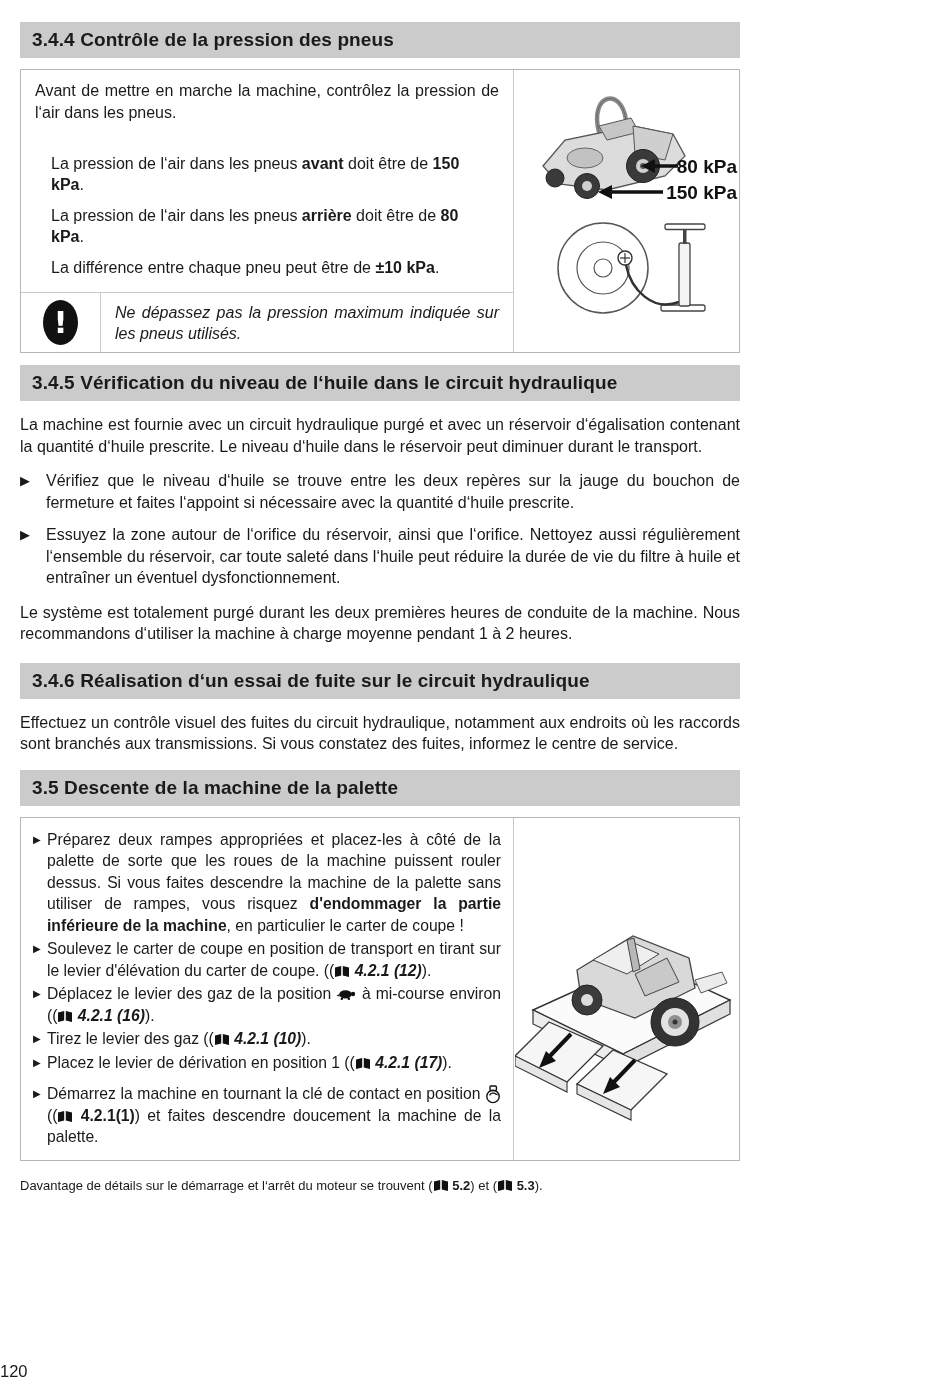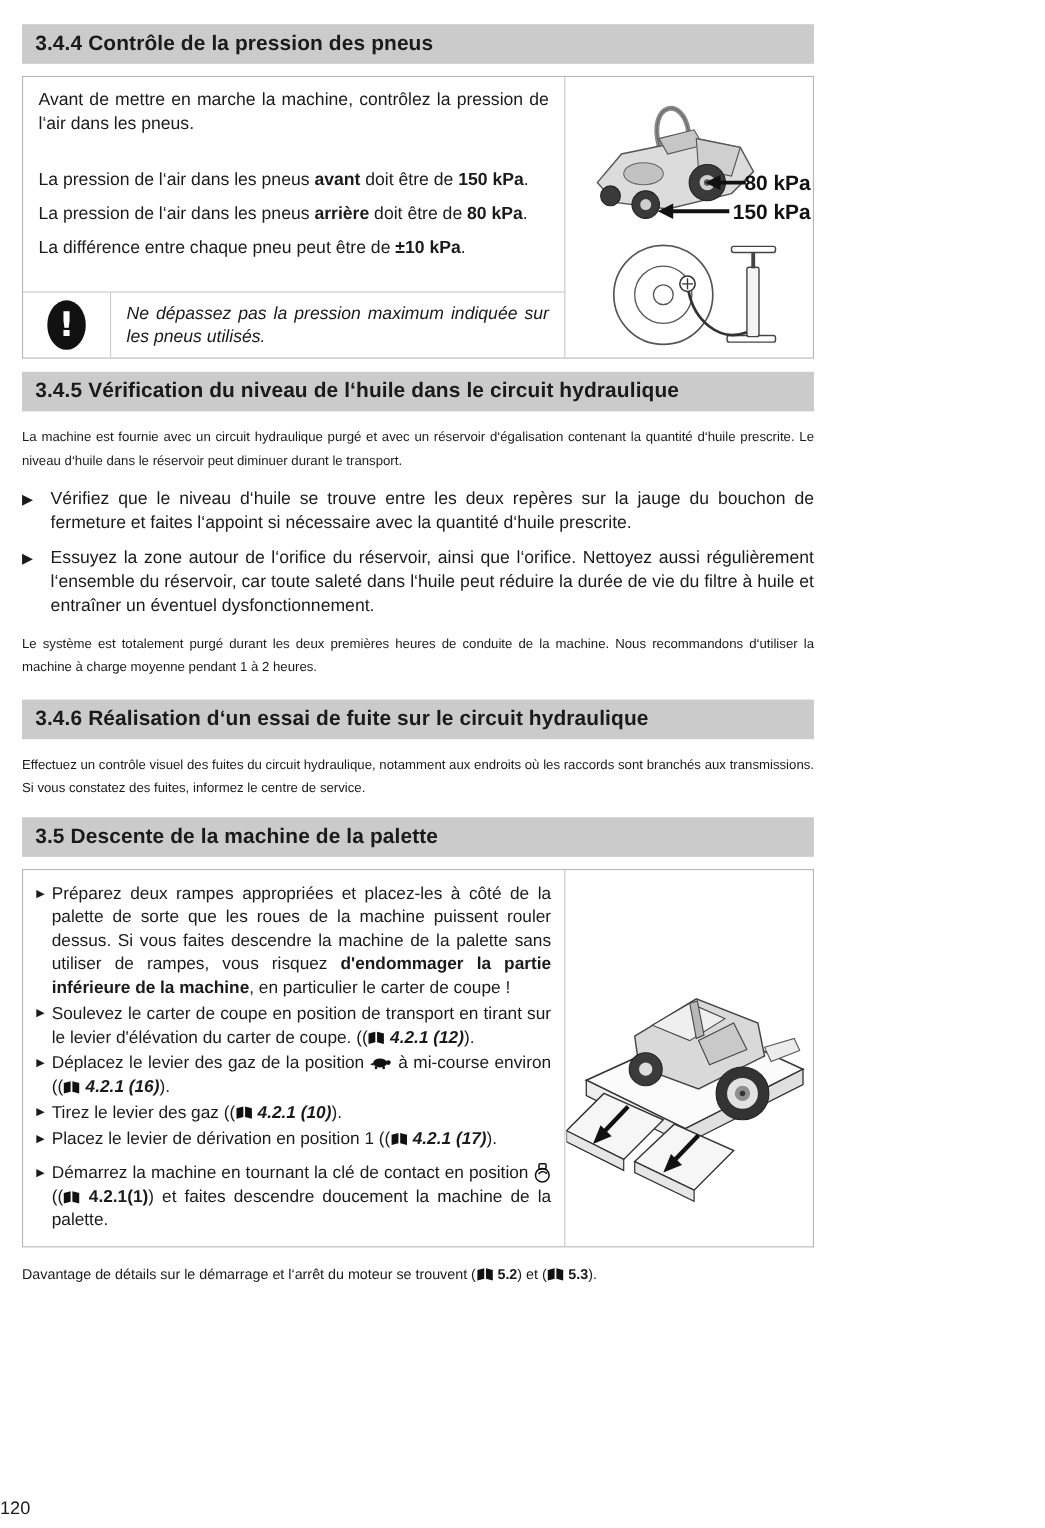--- a/index.html
+++ b/index.html
@@ -10,31 +10,31 @@
     --warning-icon-bg:#111111;
   }
   *{box-sizing:border-box;}
   body{margin:0;background:#ffffff;color:var(--text);
        font-family:"Liberation Sans","DejaVu Sans",sans-serif;}
   .page{position:relative;width:760px;height:1389px;padding:22px 20px 0;background:#fff;overflow:hidden;}
 
   .hbar{background:var(--heading-bg);font-size:19px;font-weight:bold;
         padding:7px 12px 8px;line-height:21px;letter-spacing:.1px;}
 
-  .para{font-size:12px;line-height:21.5px;text-align:justify;margin:13px 0;}
+  .para{font-size:16px;line-height:21.5px;text-align:justify;margin:13px 0;}
 
   
   .box{display:grid;grid-template-columns:1fr 225px;border:1px solid var(--border);margin-top:11px;}
   .box1{grid-template-rows:1fr auto;}
   .b1-text{grid-area:1/1;border-right:1px solid var(--border-light);padding:10px 14px 4px;}
   .b1-fig{grid-area:1/2/3/3;display:flex;justify-content:center;align-items:flex-start;padding:4px 0 0;}
   .b1-warn{grid-area:2/1;border-top:1px solid var(--border-light);border-right:1px solid var(--border-light);
            display:grid;grid-template-columns:80px 1fr;}
   .intro{font-size:16px;line-height:21.5px;text-align:justify;margin:0 0 30px;}
-  .pline{font-size:16px;line-height:21px;margin:10px 0;}
+  .pline{font-size:16px;line-height:21px;margin:10px 16px;}
   .warn-icon-cell{border-right:1px solid var(--border-light);display:flex;align-items:center;justify-content:center;padding:7px 0;}
   .warn-icon{width:35px;height:45px;border-radius:50%;background:var(--warning-icon-bg);color:#fff;
              display:flex;align-items:center;justify-content:center;
              font-size:31px;font-weight:900;font-family:"DejaVu Sans",sans-serif;padding-bottom:2px;}
   .warn-text{font-size:16px;line-height:21px;font-style:italic;text-align:justify;
              display:flex;flex-direction:column;justify-content:flex-end;padding:8px 14px;}
 
   
   ul.bullets{list-style:none;margin:12px 0;padding:0;}
   ul.bullets li{position:relative;padding-left:26px;margin:11px 0;

